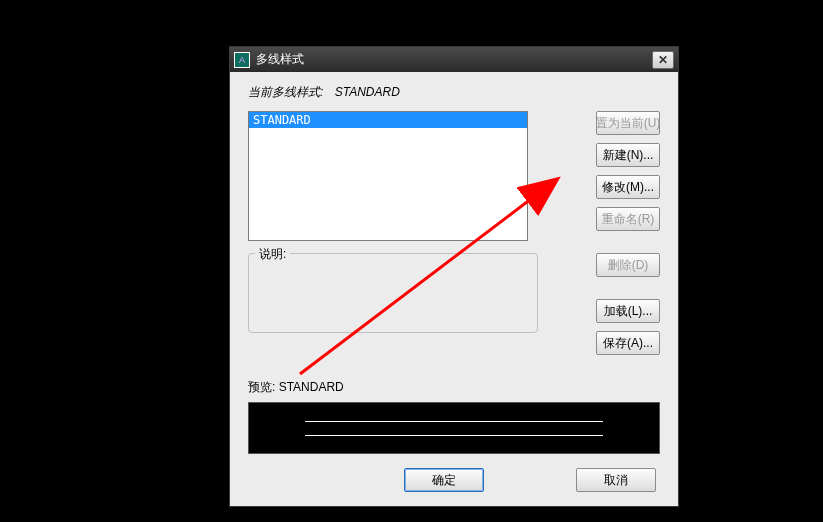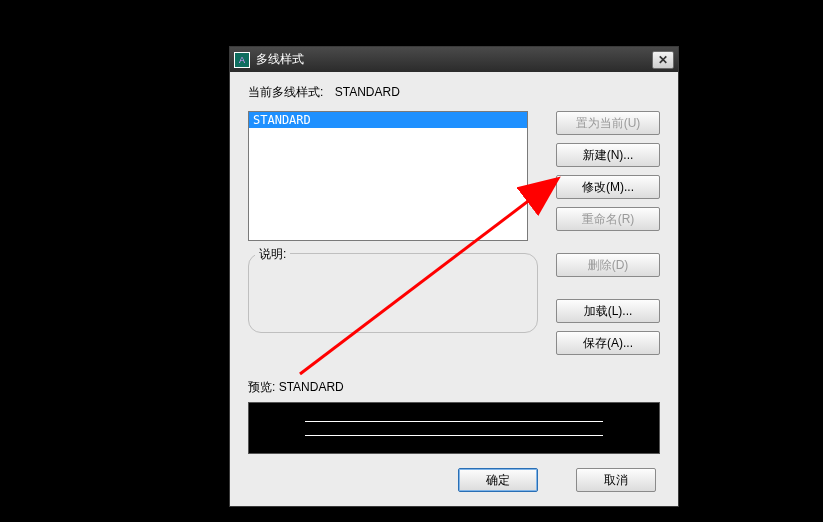--- a/index.html
+++ b/index.html
@@ -55,21 +55,21 @@
     font-weight: bold;
     color: #333;
     cursor: pointer;
   }
   .body {
     padding: 12px 18px 14px 18px;
   }
   .row-current {
     margin-bottom: 10px;
   }
-  .row-current span { margin-right: 8px; }
+  .row-current span { margin-right: 8px; font-style: italic; }
   .styles-label { margin-bottom: 4px; display: block; }
   .main-row {
     display: flex;
     gap: 18px;
   }
   .left-col { flex: 1; }
   .listbox {
     width: 280px;
     height: 130px;
     background: #fff;
@@ -97,31 +97,32 @@
     background: linear-gradient(to bottom, #fdfdfd, #dcdcdc);
     border: 1px solid #8a8a8a;
     border-radius: 2px;
     font-size: 12px;
     cursor: pointer;
     display: flex;
     align-items: center;
     justify-content: center;
     padding: 0 4px;
     white-space: nowrap;
+    margin-left: 40px;
   }
   .btn.disabled {
     color: #9a9a9a;
     cursor: default;
   }
   .desc-group {
     margin-top: 12px;
   }
   .fieldset {
     border: 1px solid #bfbfbf;
-    border-radius: 13px;
+    border-radius: 4px;
     padding: 11px;
     position: relative;
     margin-top: 12px;
   }
   .fieldset .legend {
     position: absolute;
     top: -8px;
     left: 6px;
     background: #ececec;
     padding: 0 4px;
@@ -145,21 +146,21 @@
   .preview-line {
     position: absolute;
     left: 56px;
     right: 56px;
     height: 1px;
     background: #fff;
   }
   .bottom-row {
     display: flex;
     justify-content: flex-end;
-    gap: 38px;
+    gap: 52px;
     margin-top: 14px;
     padding-right: 4px;
   }
   .bottom-row .btn { width: 80px; height: 24px; }
   .btn.default { border: 1px solid #2a6fb5; box-shadow: 0 0 0 1px #7fb4e8 inset; }
   
   .arrow-svg {
     position: absolute;
     left: 0; top: 0;
     width: 823px; height: 522px;

